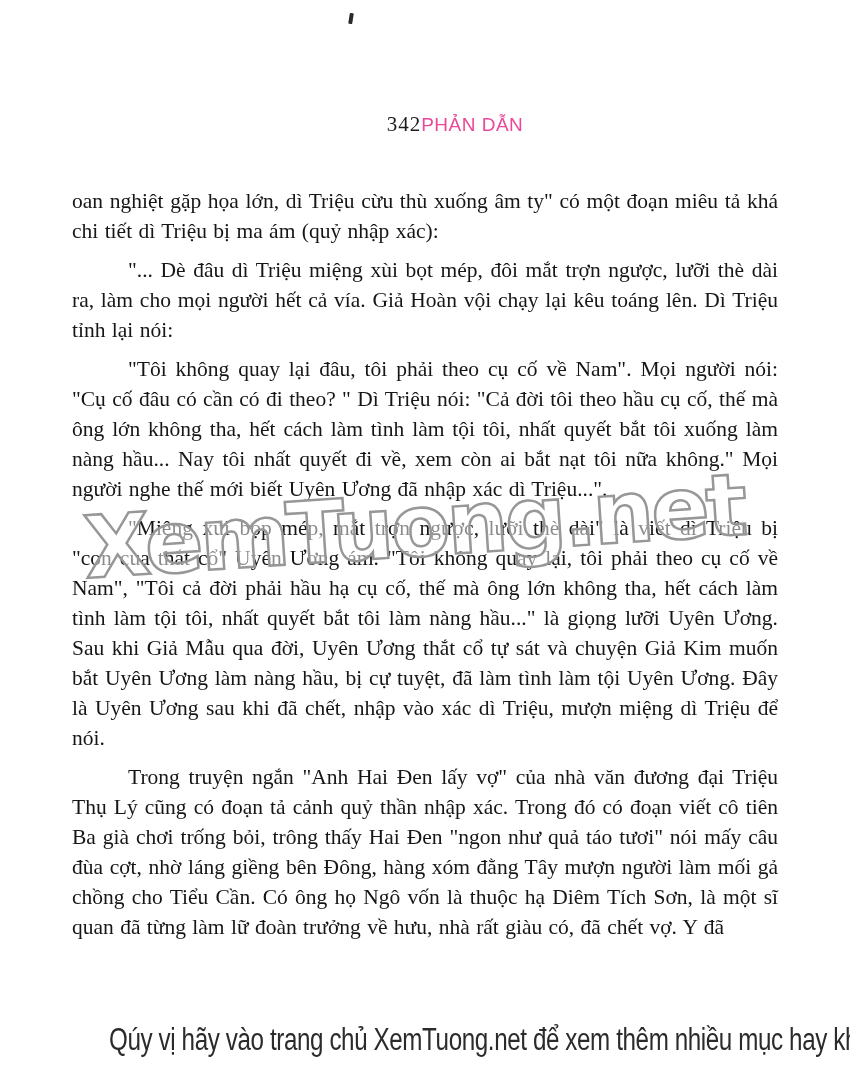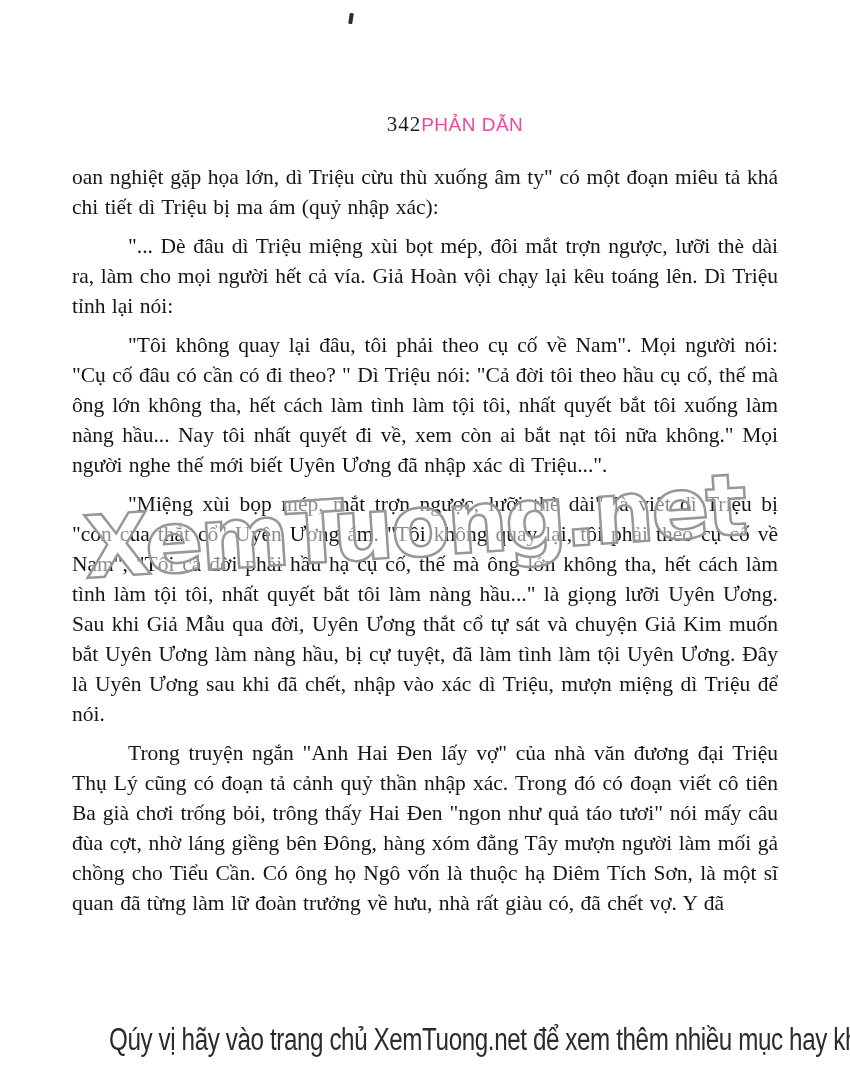--- a/index.html
+++ b/index.html
@@ -40,21 +40,21 @@
   }
   .running-header {
     font-family: "Liberation Sans", sans-serif;
     font-size: 19px;
     letter-spacing: 0.5px;
     color: #ec4899;
   }
   .body-text {
     position: absolute;
     left: 72px;
-    top: 162px;
+    top: 186px;
     width: 706px;
     font-size: 21.5px;
     line-height: 30px;
     text-align: justify;
     hyphens: none;
     -webkit-hyphens: none;
     word-spacing: 1px;
   }
   .body-text p {
     margin: 0 0 9px 0;

